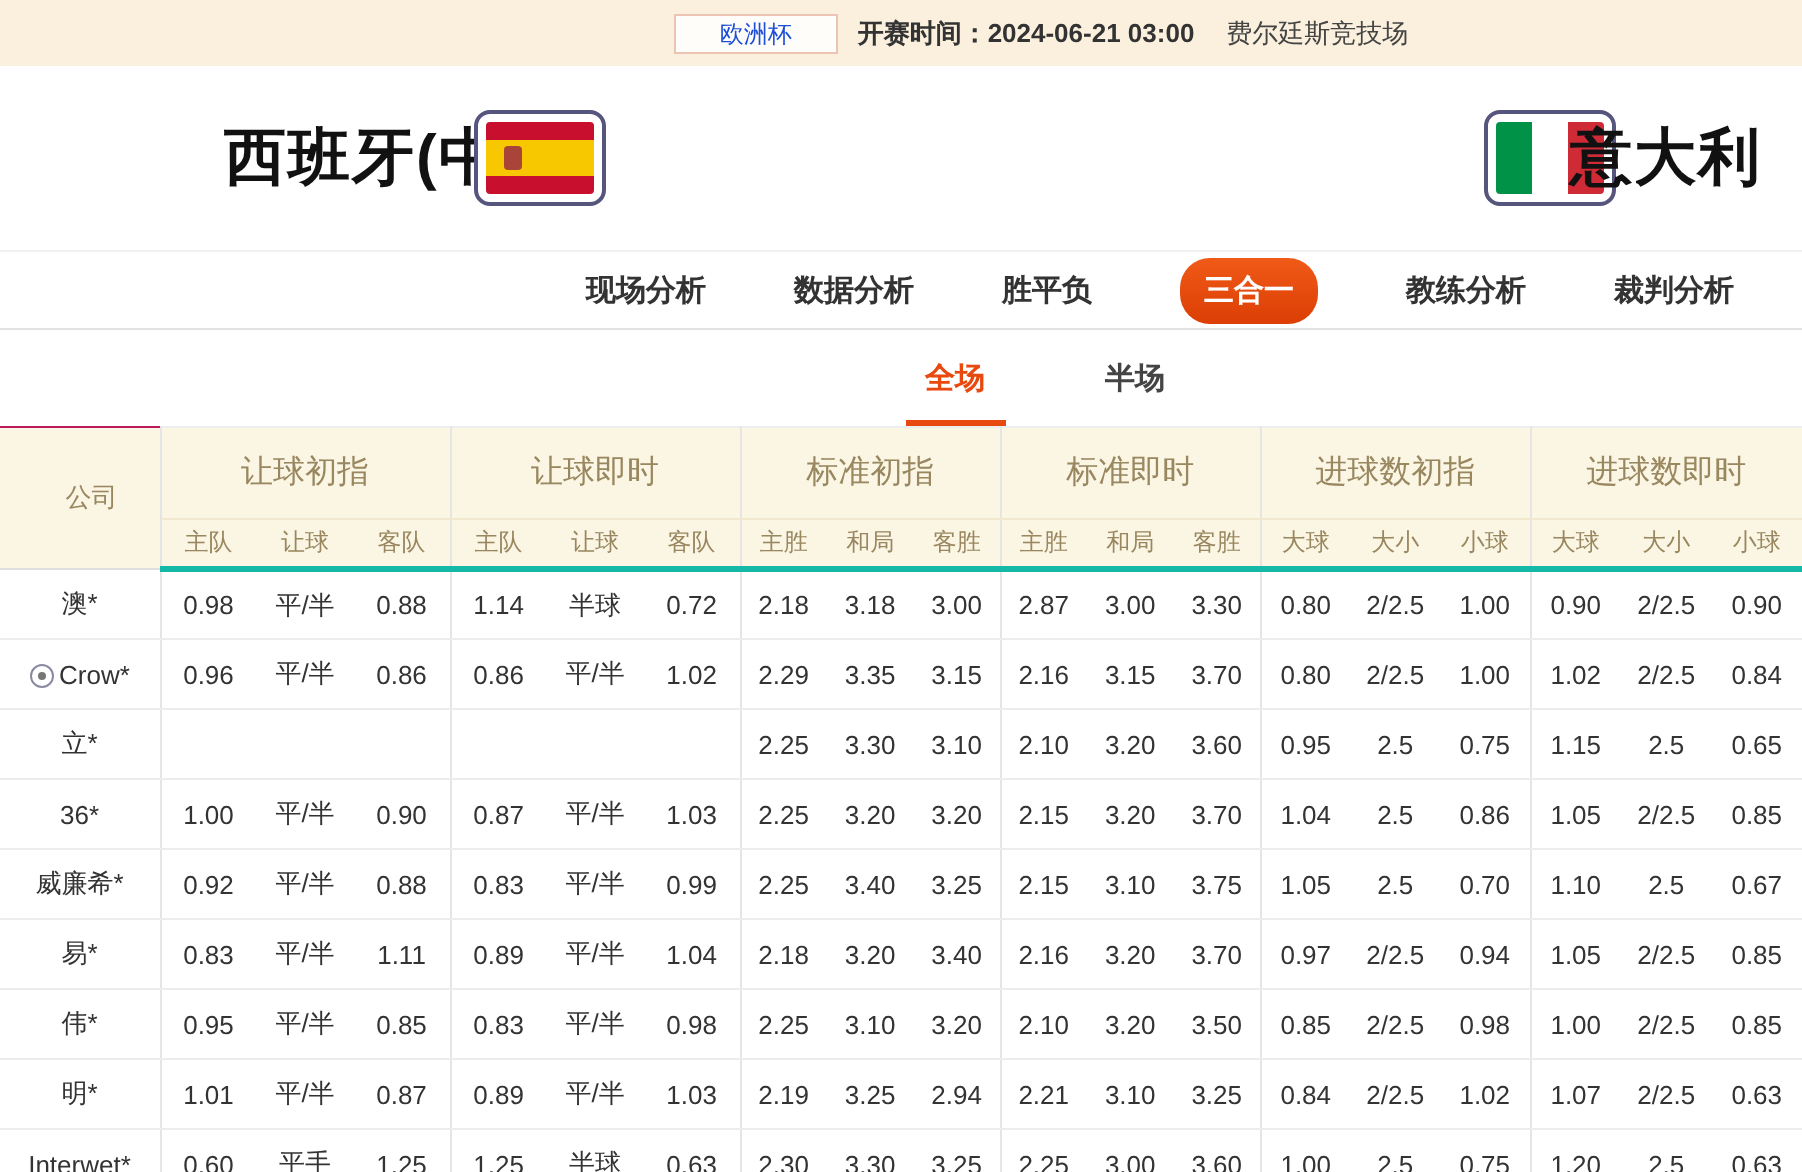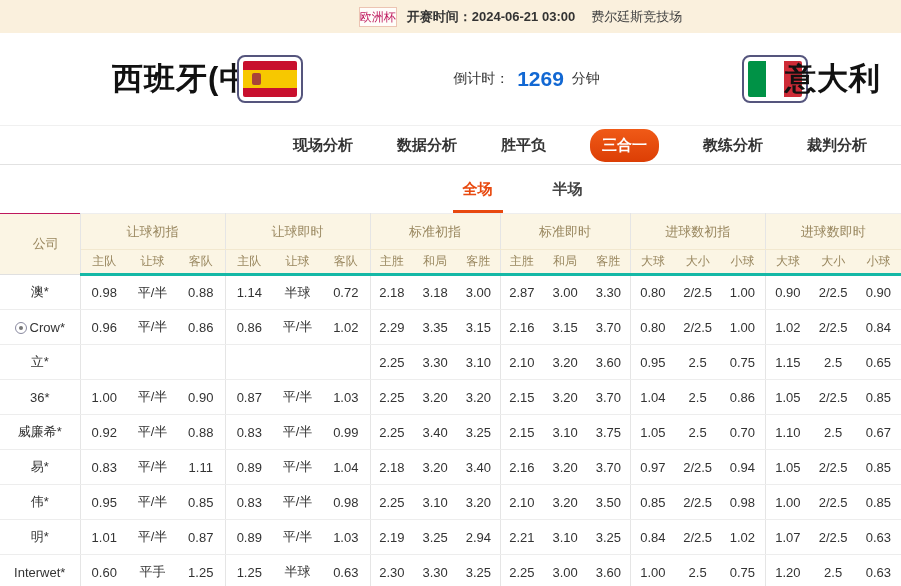--- a/index.html
+++ b/index.html
@@ -2,21 +2,21 @@
 <html><head>
 <meta charset="utf-8">
 <style>
   * { margin:0; padding:0; box-sizing:border-box; }
   html,body { width:901px; height:586px; overflow:hidden; background:#fff;
               font-family:"Liberation Sans","DejaVu Sans",sans-serif; }
 
   
   .topbar { height:33px; background:#faf0dd; display:flex; align-items:center; justify-content:center; }
   .topbar-inner { display:flex; align-items:center; gap:10px; transform:translateX(70px); font-size:13px; color:#333; }
-  .league-badge { color:#be185d; background:#fffdfa; border:1px solid #ecc4b3; padding:2px 0; font-size:12px; line-height:14px; cursor:pointer; }
+  .league-badge { color:#1d4ed8; background:#fffdfa; border:1px solid #ecc4b3; padding:2px 22px; font-size:12px; line-height:14px; cursor:pointer; }
   .kickoff { font-weight:bold; color:#333; }
   .venue { color:#444; margin-left:6px; }
 
   
   .team-row { position:relative; height:92px; background:#fff; }
   .team-name { position:absolute; top:50%; transform:translateY(-50%); font-size:31px; font-weight:bold; color:#111; letter-spacing:1px; }
   .home-name { left:112px; }
   .away-name { right:20px; }
   .flag-frame { position:absolute; top:50%; transform:translateY(-50%); width:66px; height:48px;
                 border:2px solid #55557d; border-radius:8px; background:#fff; padding:4px; }
@@ -42,21 +42,21 @@
   #sub-tabs { display:flex; gap:52px; transform:translateX(72px); }
   .sub-tab { font-size:15px; font-weight:bold; color:#444; cursor:pointer; position:relative;
              display:flex; align-items:center; padding:0 4px; }
   .sub-tab-active { color:#e8490f; }
   .sub-tab-active::after { content:""; position:absolute; left:-6px; right:-6px; bottom:0; height:3px; background:#e8490f; }
 
   
   #odds-table { width:901px; border-collapse:collapse; table-layout:fixed; font-size:13px; }
   #odds-table th { font-weight:normal; background:#fbf5e4; color:#99875f; }
   .th-company { font-size:13px; border-right:1px solid #e5e5e5; border-bottom:1px solid #e0e0e0; border-top:1px solid #be185d;padding-left:12px; }
-  .th-group { height:36px; font-size:13px; border-bottom:1px solid #f2e8cf; border-top:1px solid #eee; }
+  .th-group { height:46px; font-size:16px; border-bottom:1px solid #f2e8cf; border-top:1px solid #eee; }
   .th-col { height:25px; font-size:12px; border-bottom:3px solid #14b8a6; }
   .th-col.live { color:#5b86c8; }
   .grp-end { border-right:1px solid #e5e5e5; }
   #odds-table td { text-align:center; height:35px; border-bottom:1px solid #ededed; color:#333; }
   .td-company { border-right:1px solid #e5e5e5; color:#222; cursor:pointer; white-space:nowrap; }
   .td-val.live { color:#0b5bbd; }
   .bk-icon { display:inline-block; width:12px; height:12px; border:1px solid #8a8aa0; border-radius:50%;
              position:relative; vertical-align:-2px; margin-right:3px; background:#fff; }
   .bk-icon::after { content:""; position:absolute; left:3px; top:3px; right:3px; bottom:3px; background:#777; border-radius:50%; }
 </style>
@@ -71,25 +71,20 @@
   </div>
 </div>
 
 <div class="team-row">
   <span class="team-name home-name">西班牙(中)</span>
   <span class="flag-frame home-flag">
     <span class="flag flag-spain">
         <span class="crest"></span>
       </span>
   </span>
-  <div class="countdown">
-    <span>倒计时：</span>
-    <span class="cd-value">1269</span>
-    <span>分钟</span>
-  </div>
   <span class="flag-frame away-flag">
     <span class="flag flag-italy"></span>
   </span>
   <span class="team-name away-name">意大利</span>
 </div>
 
 <div class="nav-row">
   <div id="nav-tabs">
       <div class="nav-tab">现场分析</div>
       <div class="nav-tab">数据分析</div>

